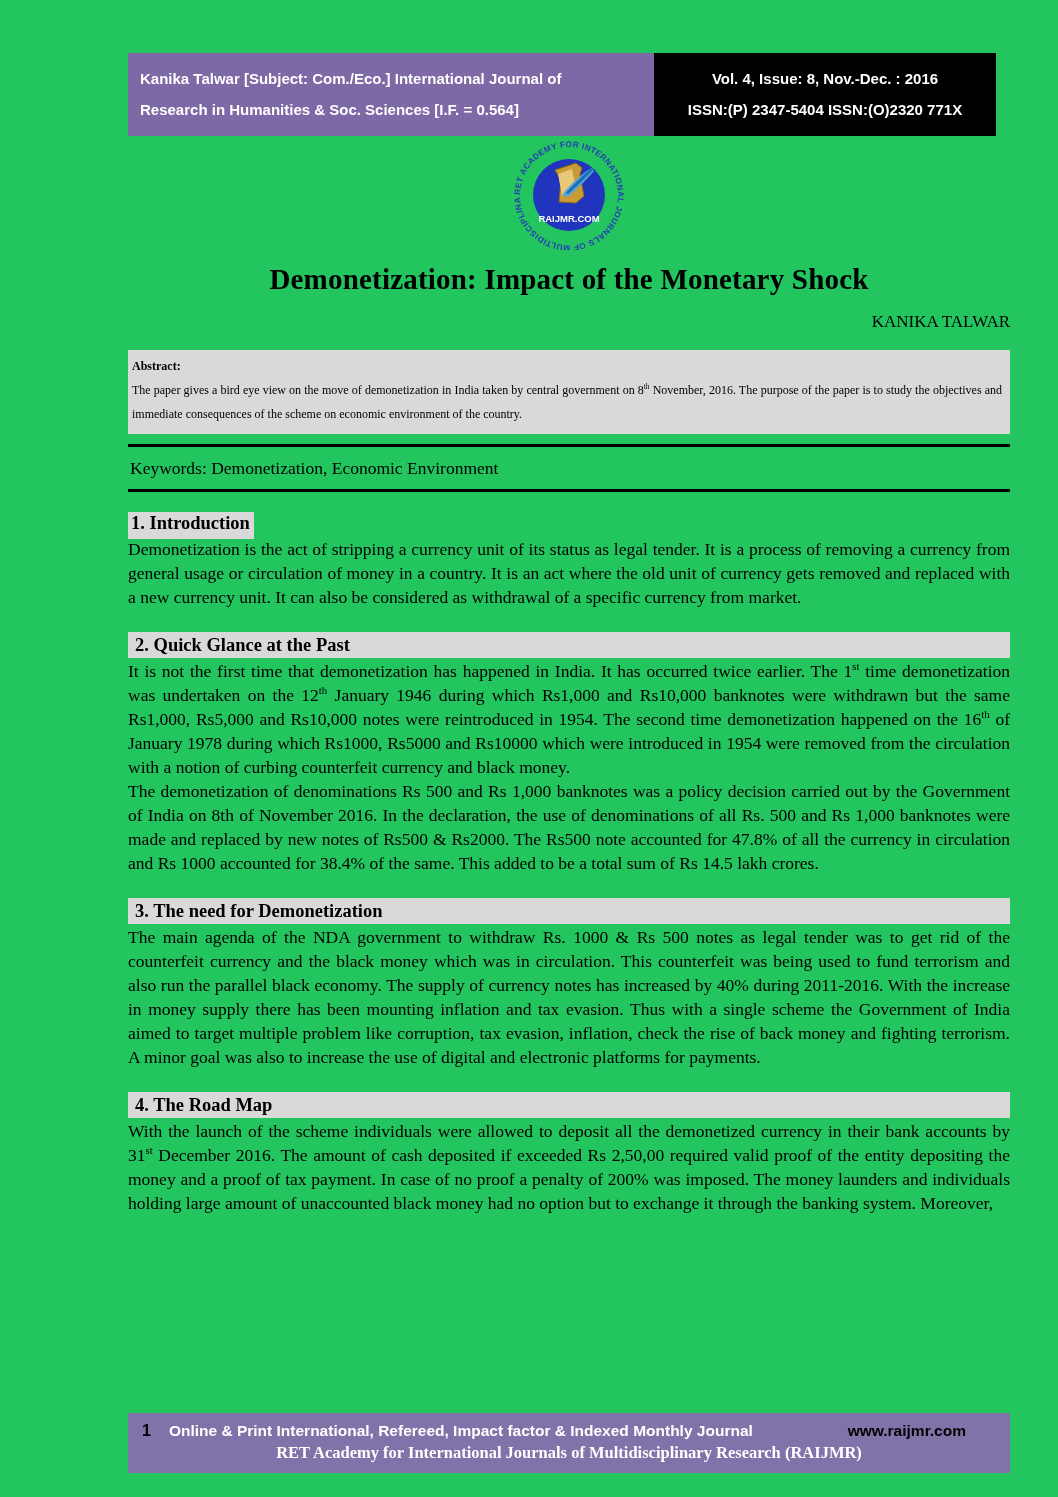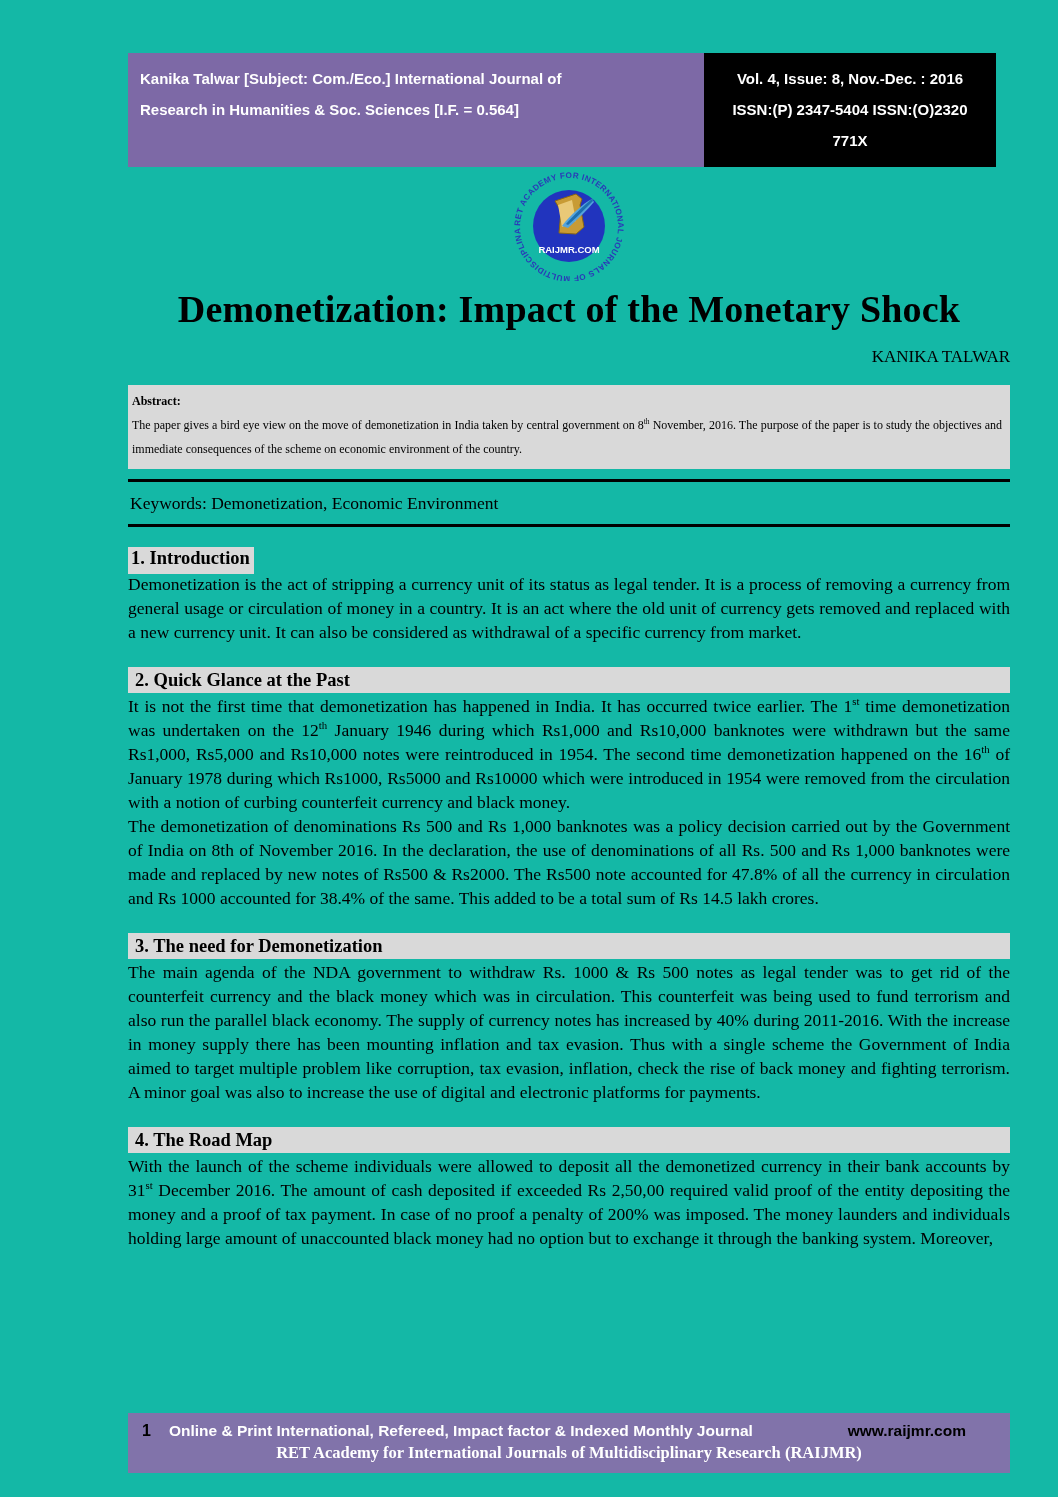--- a/index.html
+++ b/index.html
@@ -11,21 +11,21 @@
     --logo-gold: #c89b35;
     --feather-blue: #55a4dc;
     --ring-text-blue: #2a3ab8;
   }
   * { margin: 0; padding: 0; box-sizing: border-box; }
   html, body { background: #ffffff; }
   .page {
     position: relative;
     width: 1058px;
     height: 1497px;
-    background: #14b8a6;
+    background: #22c55e;
     overflow: hidden;
     font-family: "Liberation Serif", serif;
     color: #000000;
   }
   .content {
     position: absolute;
     left: 128px;
     top: 53px;
     width: 882px;
   }
@@ -40,39 +40,39 @@
   .banner-left {
     background: var(--purple);
     color: #ffffff;
     flex: 1 1 auto;
     padding: 10px 12px 11px 12px;
     line-height: 31px;
   }
   .banner-right {
     background: var(--banner-black);
     color: #ffffff;
-    width: 292px;
+    width: 342px;
     margin-right: 14px;
     padding: 10px 10px 11px 10px;
     line-height: 31px;
     text-align: center;
   }
   
   .logo-wrap {
     display: flex;
     justify-content: center;
     margin-top: 4px;
     height: 108px;
   }
   
   .title {
     text-align: center;
-    font-size: 38px;
-    font-weight: bold;
-    margin-top: 8px;
+    font-size: 29px;
+    font-weight: bold;
+    margin-top: 15px;
     letter-spacing: 0.2px;
   }
   .author {
     text-align: right;
     font-size: 17px;
     margin-top: 16px;
   }
   
   .abstract-box {
     background: var(--hl-gray);

